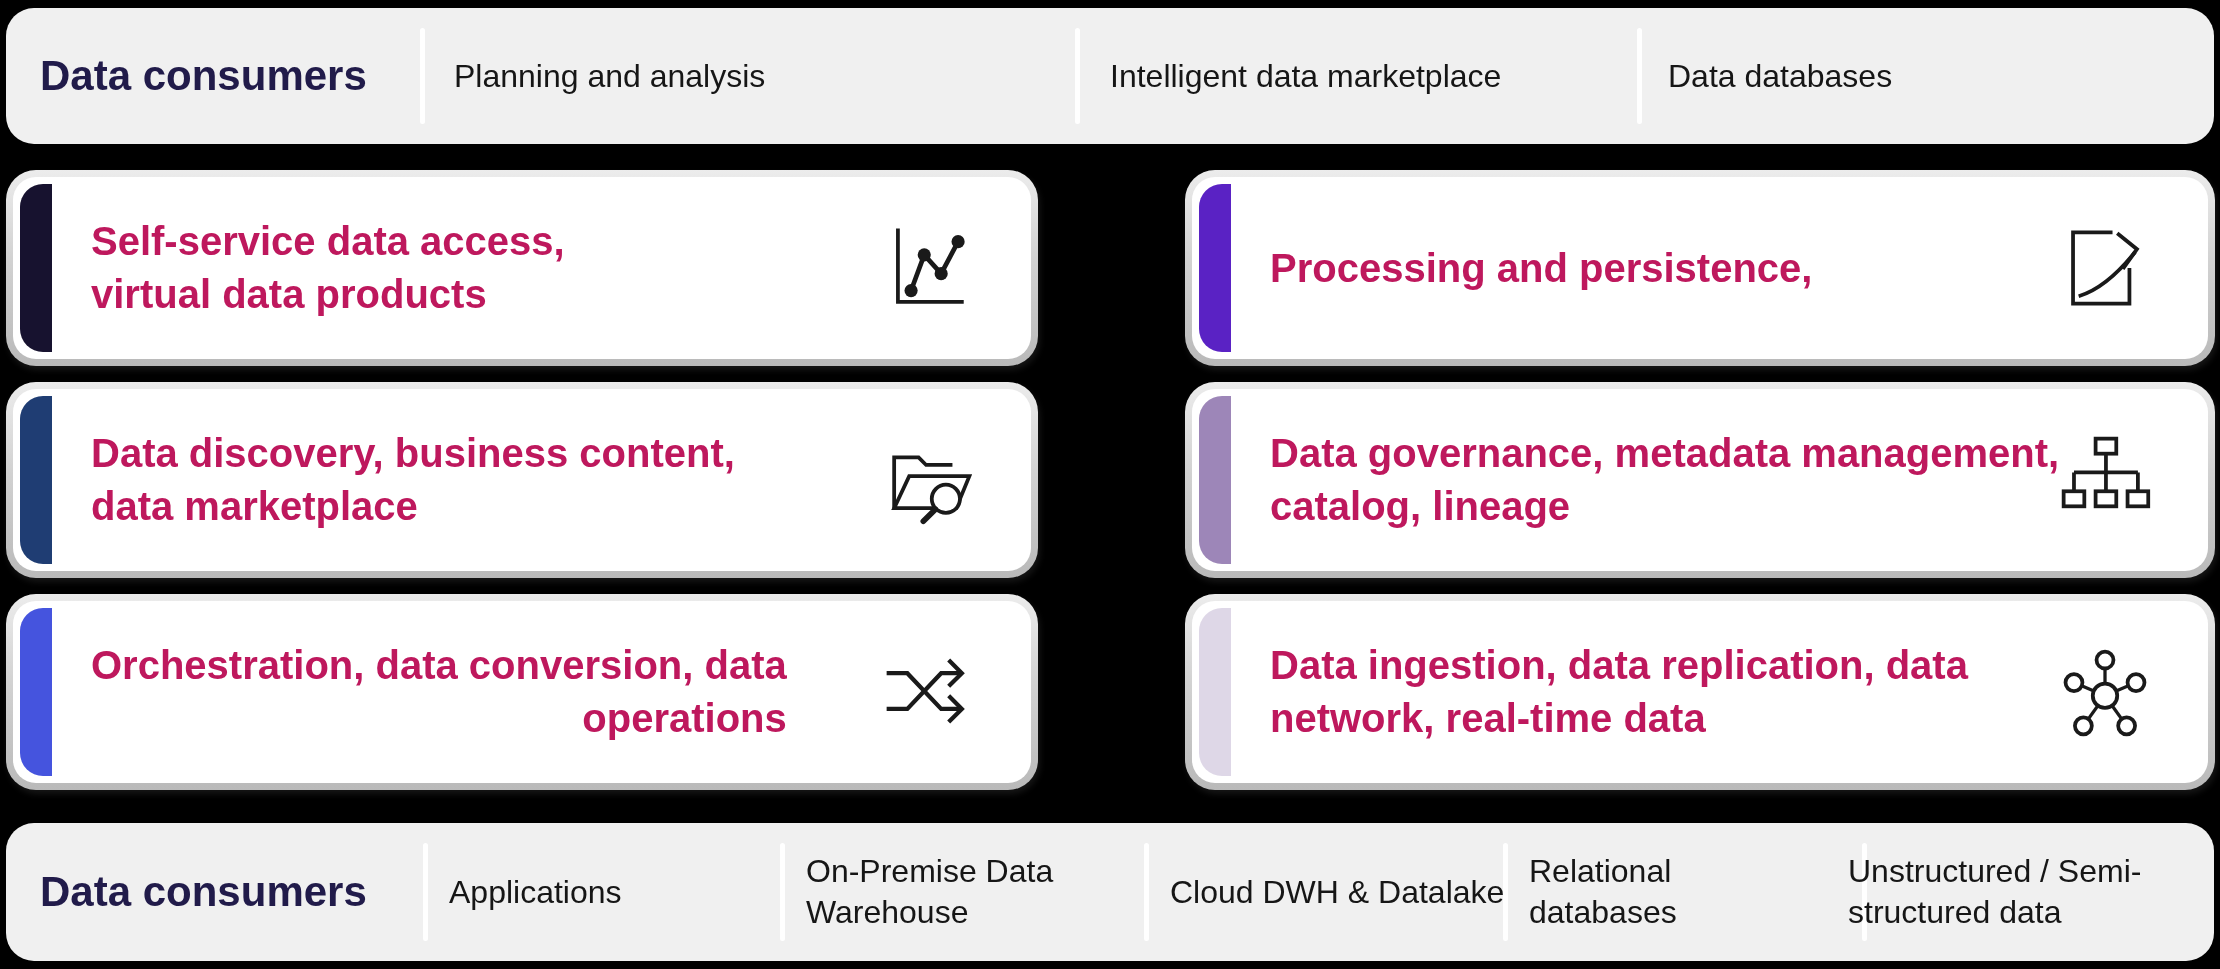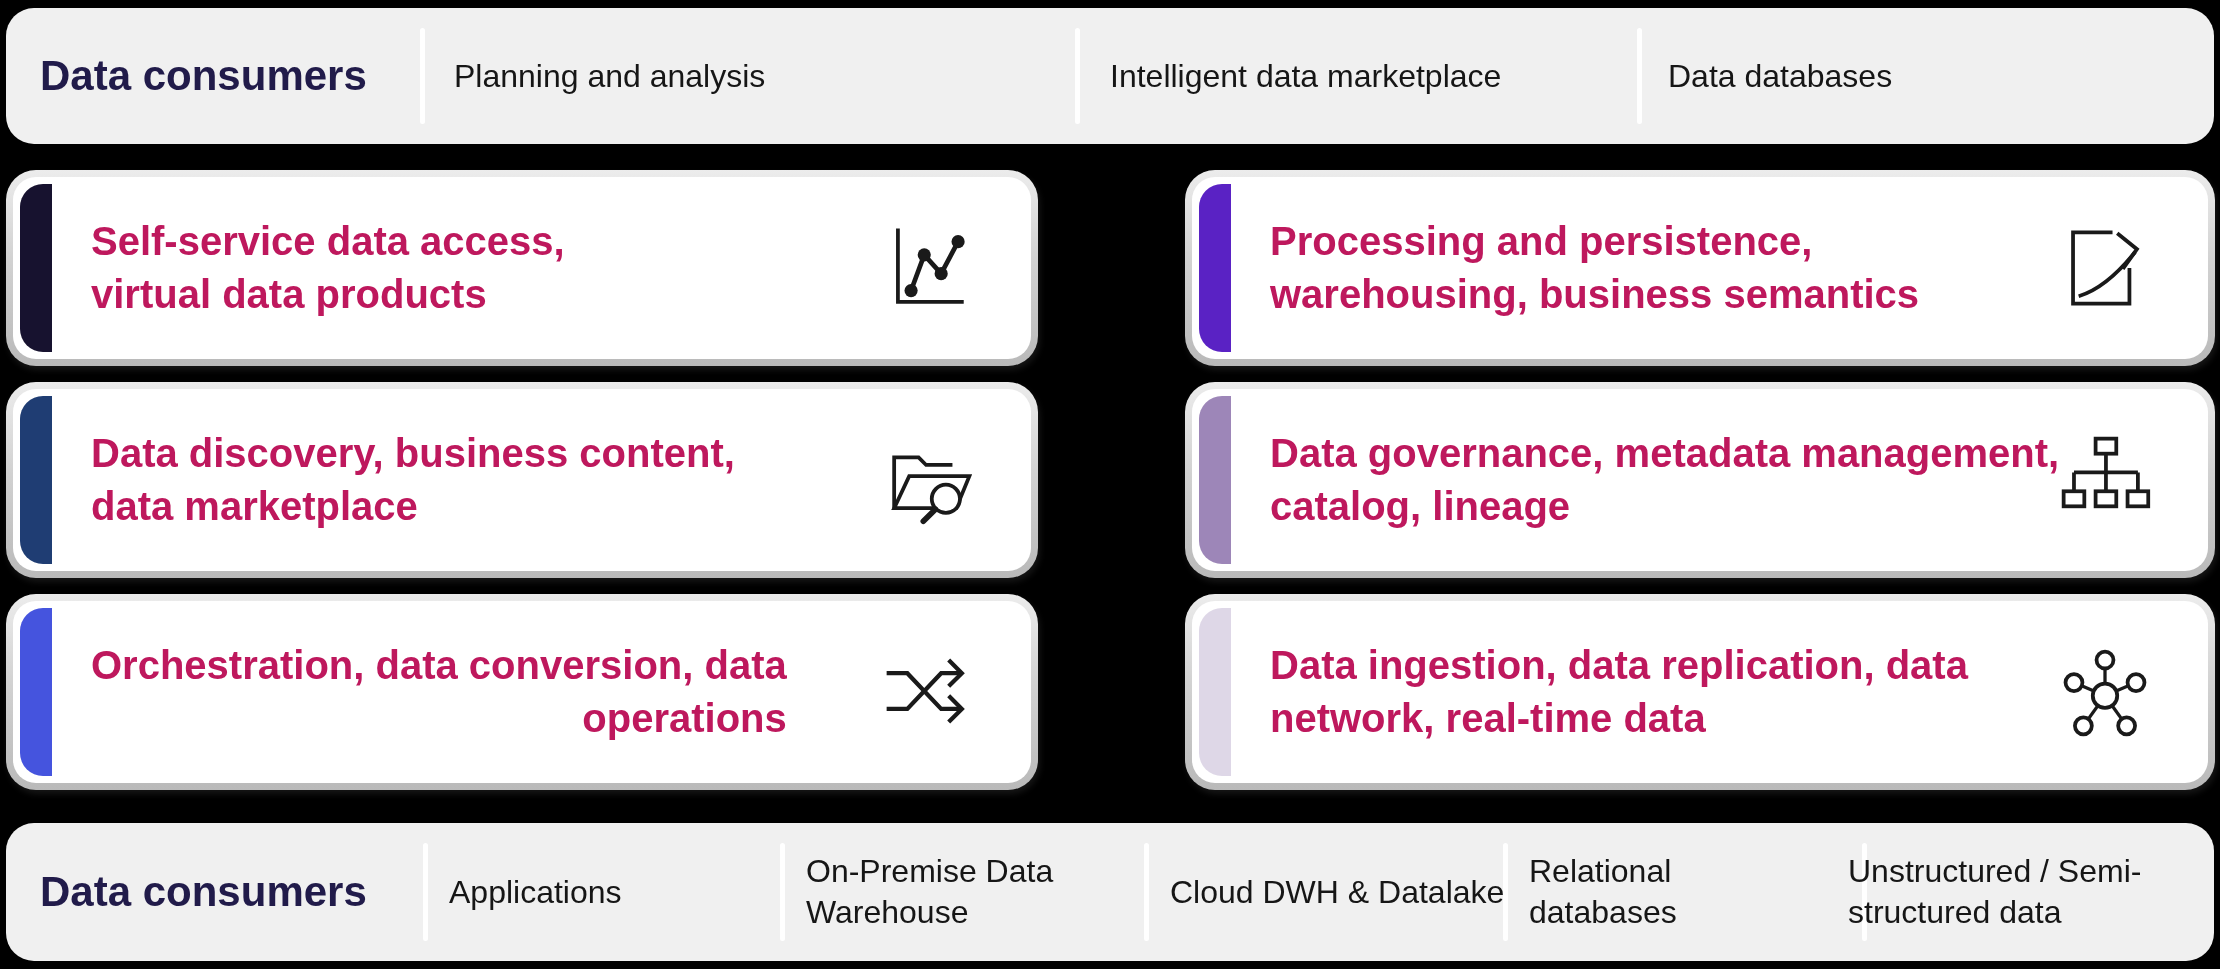--- a/index.html
+++ b/index.html
@@ -144,21 +144,20 @@
         </svg>
       </div>
     </div>
   </div>
 
   <div class="card right row0">
     <div class="card-inner" style="background: rgb(255, 255, 255);">
       <div class="card-accent" style="background: rgb(90, 34, 196);"></div>
       <div class="card-title">
         <span>Processing and persistence,</span>
-        <span>warehousing, business semantics</span>
       </div>
       <div class="card-icon">
         <svg viewBox="0 0 100 100" fill="none" stroke="#1a1a1a" stroke-width="4">
           <path d="M58,12 H16 V88 H76 V50"></path>
           <path d="M22,80 C42,74 62,58 82,33"></path>
           <path d="M63,13 L84,30 L69,51"></path>
         </svg>
       </div>
     </div>
   </div>

